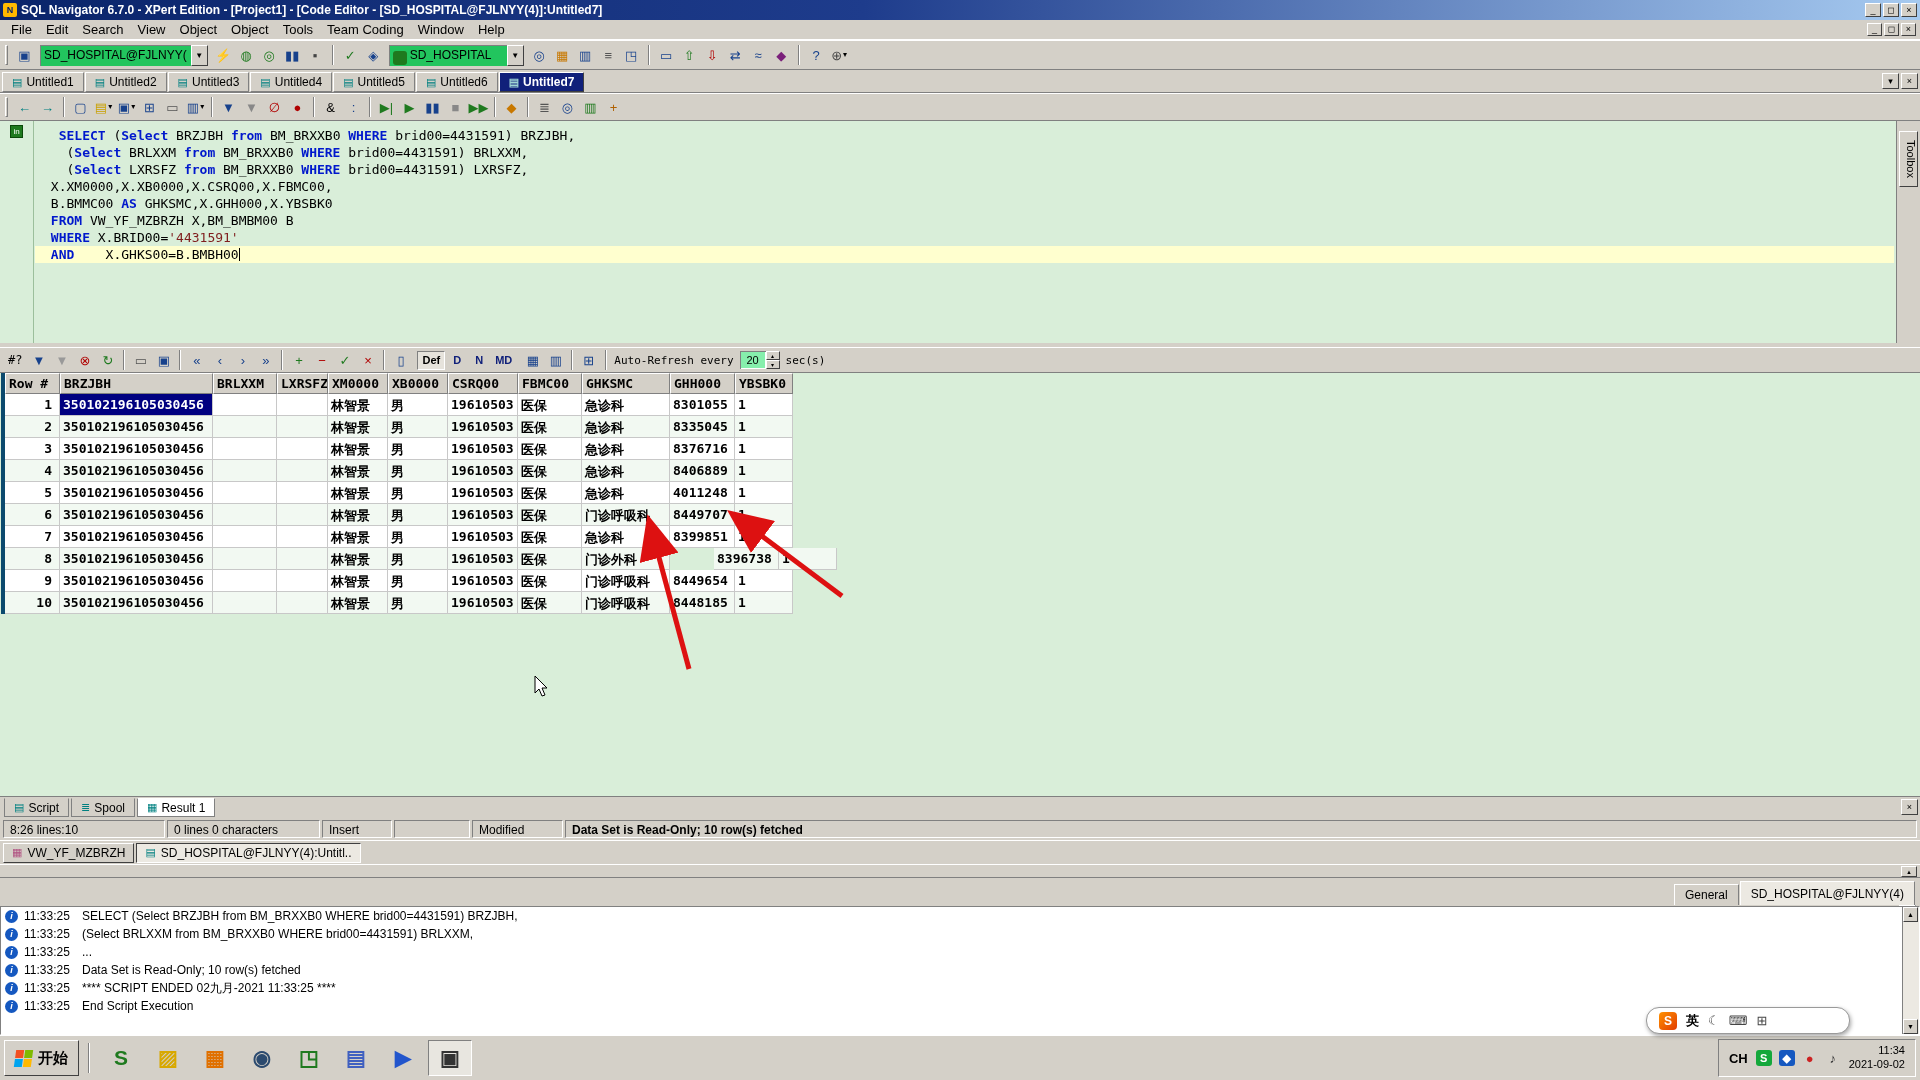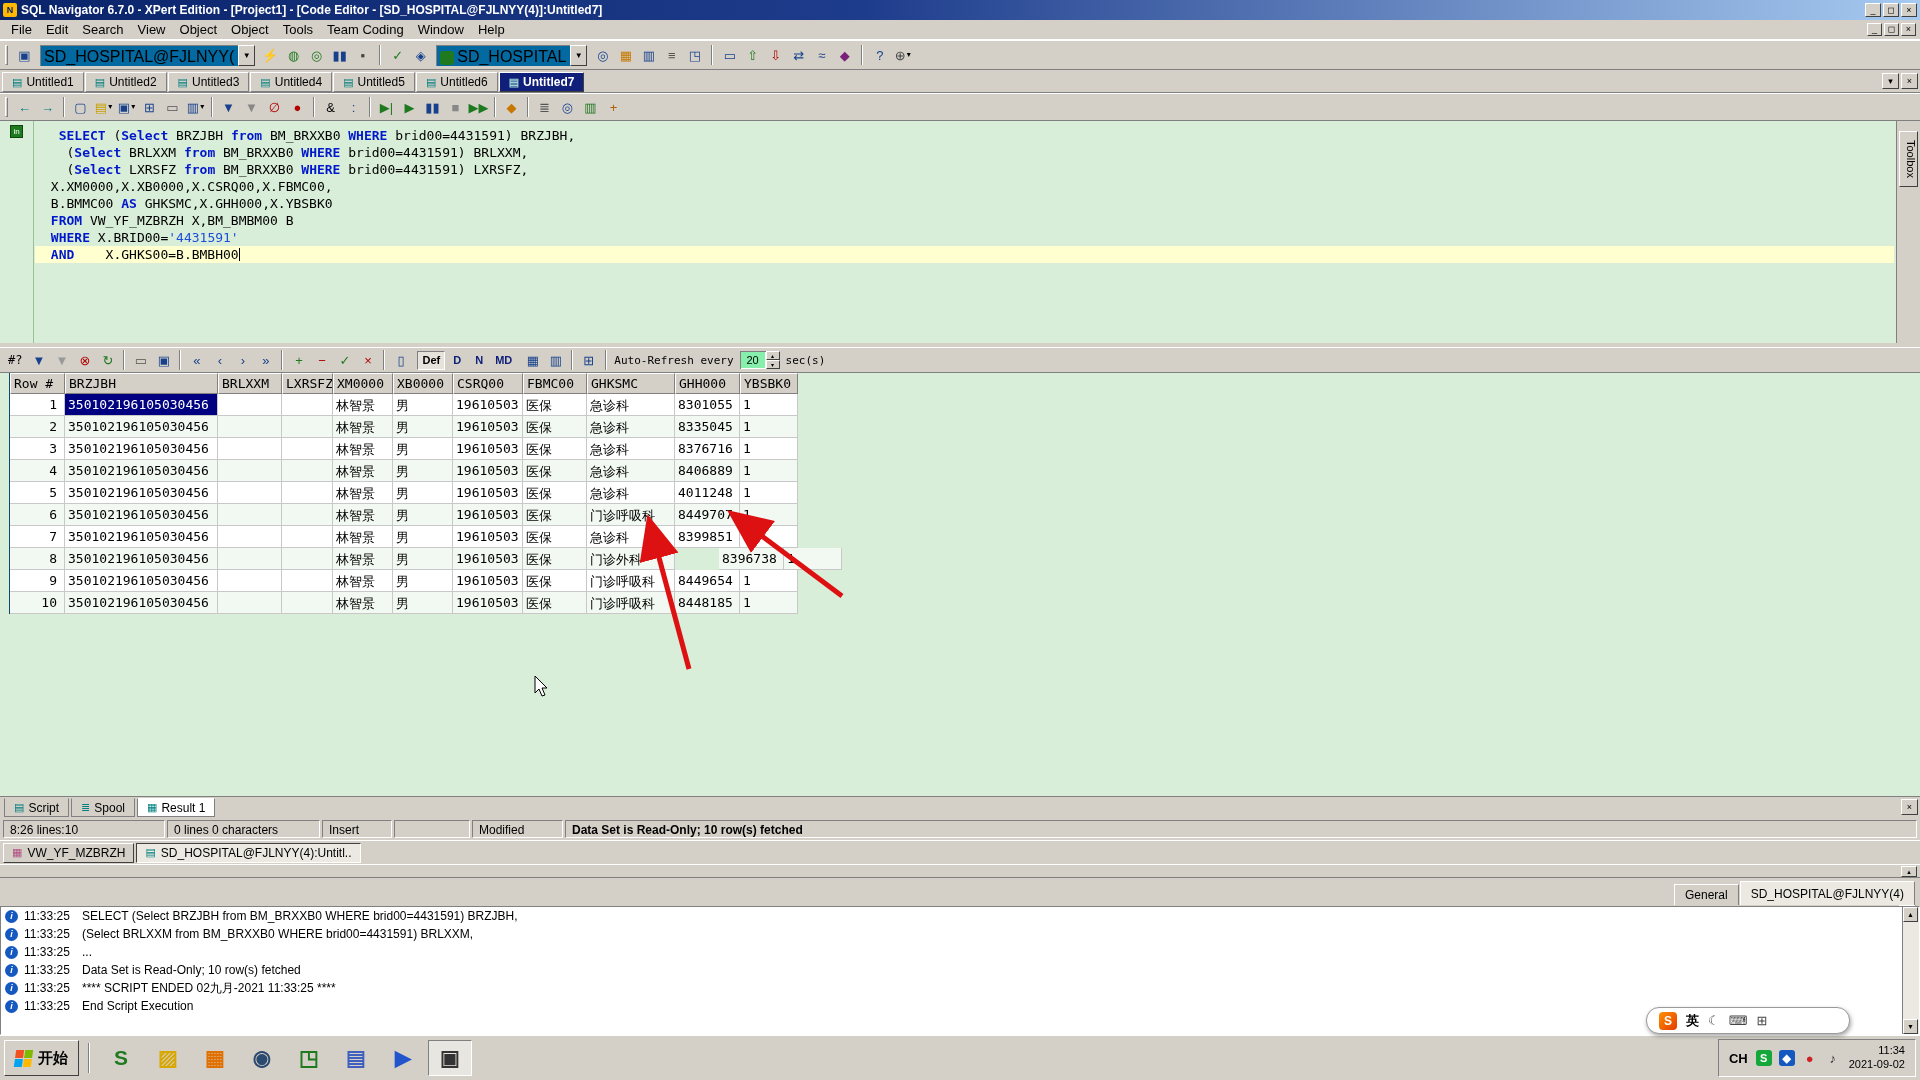--- a/index.html
+++ b/index.html
@@ -28,21 +28,21 @@
     border-top:1px solid #fff; border-bottom:1px solid #808080; }
   #toolbar1 { top:40px; height:30px; }
   #toolbar2 { top:93px; height:28px; }
   #rtoolbar { top:347px; height:26px; }
   .grip { width:3px; height:20px; margin:0 4px 0 1px; border:1px solid; border-color:#fff #808080 #808080 #fff; }
   .tsep { width:2px; height:20px; border-left:1px solid #808080; border-right:1px solid #fff; margin:0 4px; }
   .tbi { min-width:23px; height:22px; display:inline-flex; align-items:center; justify-content:center;
     font-size:13px; line-height:1; padding:0 1px; }
   .tbi .dd { font-size:8px; color:#000; margin-left:1px; }
   .combo { height:21px; display:inline-flex; align-items:stretch; margin:0 3px; }
-  .combo .val { min-width:118px; padding:3px 4px 0 4px; font-size:16px; background:#0369a1;
+  .combo .val { min-width:118px; padding:3px 4px 0 4px; font-size:12px; background:#22c55e;
     box-shadow: inset 1px 1px 0 #808080; white-space:nowrap; overflow:hidden; }
   .combo .cbtn { width:17px; background:#d4d0c8; border:1px solid; border-color:#fff #404040 #404040 #fff;
     display:flex; align-items:center; justify-content:center; font-size:8px; }
   .dbglyph { width:14px; height:14px; background:#1f7a1f; border-radius:3px; margin:3px 3px 0 0; }
 
   
   #doctabs { top:70px; height:23px; background:#d4d0c8; display:flex; align-items:flex-end; padding:2px 2px 0 2px; border-bottom:1px solid #808080; }
   .dtab { height:20px; display:inline-flex; align-items:center; gap:4px; padding:0 9px; margin-right:1px;
     background:#d4d0c8; border:1px solid; border-color:#fff #808080 #808080 #fff; font-size:12px; white-space:nowrap; }
   .dtab.active { background:#10207a; color:#fff; font-weight:bold; border-color:#fff #404040 #404040 #fff; }
@@ -53,21 +53,21 @@
   
   #editor { top:121px; height:222px; background:#d9eed9; overflow:hidden; }
   #gutter { position:absolute; left:0; top:0; bottom:0; width:34px; background:#d9eed9; border-right:1px solid #9cbf9c; }
   .gutter-marker { width:13px; height:13px; margin:4px auto; background:#1f7a1f; border:1px solid #0a4a0a;
     color:#fff; font-size:8px; display:flex; align-items:center; justify-content:center; }
   #code { position:absolute; left:35px; top:6px; right:26px; font-family:"DejaVu Sans Mono","Liberation Mono",monospace;
     font-size:13px; line-height:17px; }
   .line { height:17px; white-space:pre; padding-left:8px; }
   .line.hl { background:#ffffcf; }
   .kw { color:#0018cc; font-weight:bold; }
-  .str{ color:#1d4ed8; }
+  .str{ color:#7f1d1d; }
   .tx { color:#000; }
   .caret { display:inline-block; width:1px; height:13px; background:#000; vertical-align:-2px; }
   #rightstrip { position:absolute; right:0; top:0; bottom:0; width:24px; background:#d4d0c8; border-left:1px solid #808080; }
   .vtab { position:absolute; top:10px; left:2px; width:19px; padding:8px 0; background:#d4d0c8;
     border:1px solid; border-color:#fff #404040 #404040 #fff; writing-mode:vertical-rl; font-size:11px;
     text-align:center; }
 
   
   #rtoolbar { font-size:12px; }
   .rowcount { font-family:"DejaVu Sans Mono",monospace; font-size:12px; margin:0 4px; }
@@ -76,21 +76,21 @@
   .toggle.pressed { border:1px solid; border-color:#808080 #fff #fff #808080; background:#e6e3dc; color:#000; }
   .spin { display:inline-flex; margin:0 3px; }
   .spin .sval { width:26px; height:18px; font-size:11px; text-align:center; padding-top:3px; }
   .spin .arrows { display:flex; flex-direction:column; }
   .spin .sbtn { width:14px; height:9px; font-size:6px; display:flex; align-items:center; justify-content:center;
     background:#d4d0c8; border:1px solid; border-color:#fff #404040 #404040 #fff; }
   .artext { font-size:11px; margin:0 2px; font-family:"DejaVu Sans Mono",monospace; }
 
   
   #resultpane { top:373px; height:423px; background:#d9eed9; }
-  #grid { position:absolute; left:9px; top:0; border-left:1px solid #0c4a6e; }
+  #grid { position:absolute; left:1px; top:0; border-left:4px solid #0c4a6e;font-weight:bold; }
   .grow { display:flex; }
   .hcell { height:21px; background:#d4d0c8; border:1px solid; border-color:#fff #808080 #808080 #fff;
     font-family:"DejaVu Sans Mono",monospace; font-size:13px; padding:2px 3px; overflow:hidden; white-space:nowrap; }
   .cell { height:22px; background:#fff; border-right:1px solid #c8c8c8; border-bottom:1px solid #c8c8c8;
     font-family:"DejaVu Sans Mono","Liberation Mono",monospace; font-size:13px; padding:3px 3px 0 3px;
     overflow:hidden; white-space:nowrap; }
   .grow.alt .cell { background:#f2f9f2; }
   .cell.rownum { text-align:right; padding-right:7px; }
   .cell.sel { background:#000080; color:#fff; }
 

